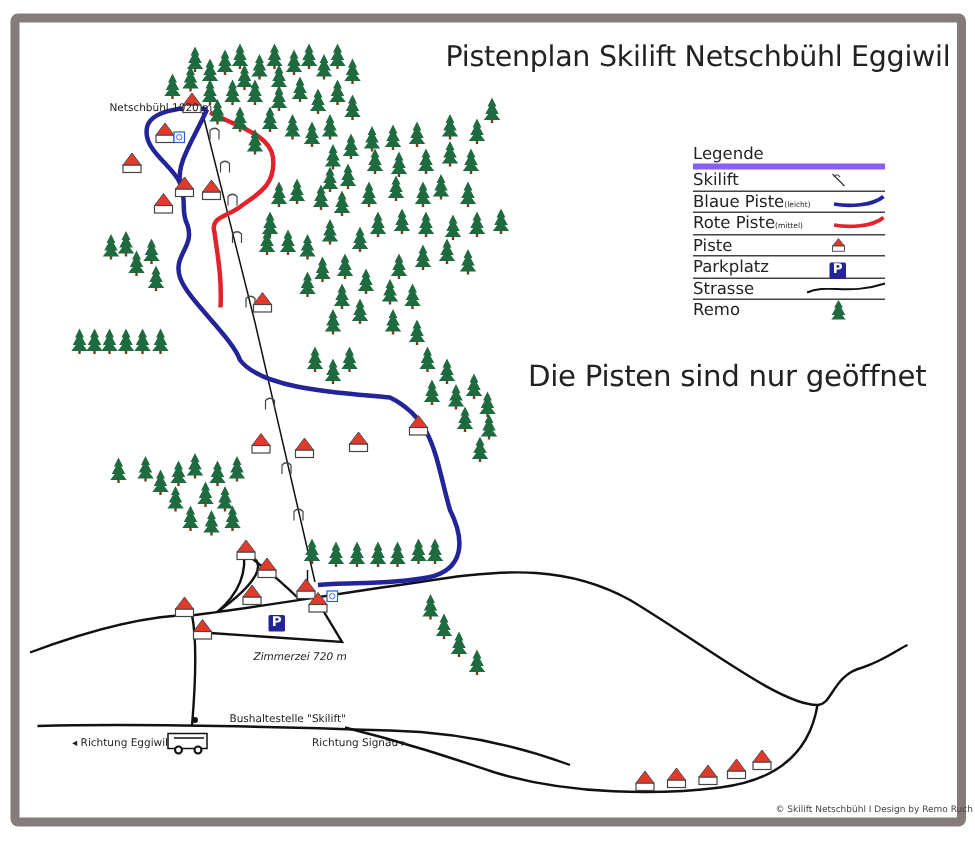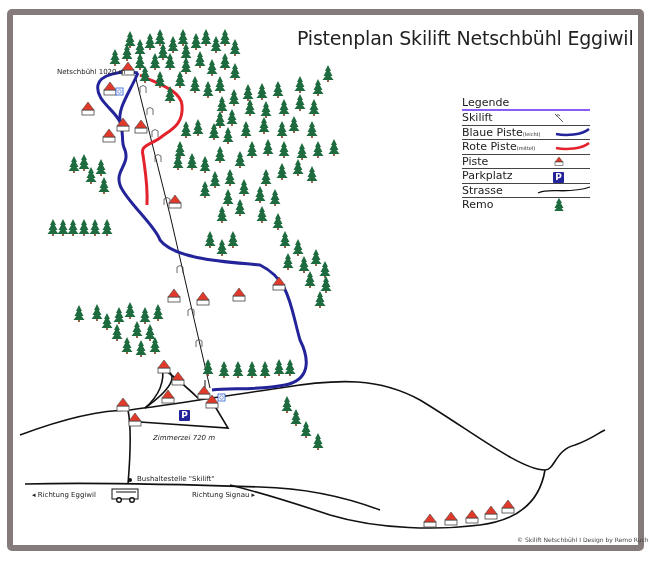--- a/index.html
+++ b/index.html
@@ -1,24 +1,24 @@
 <!DOCTYPE html>
 <html><head>
 <meta charset="utf-8">
 <style>
   html, body { margin: 0; padding: 0; background: #ffffff; }
   body { width: 650px; height: 562px; position: relative; overflow: hidden; font-family: "DejaVu Sans", sans-serif; }
   #frame { position: absolute; left: 7px; top: 9px; width: 637px; height: 542px; background: #857b7b; border-radius: 5px; }
   svg { position: absolute; left: 0; top: 0; }
   .title { position: absolute; left: 297px; top: 27px; font-size: 19px; color: #222; letter-spacing: -0.2px; white-space: nowrap; }
   .notice { position: absolute; left: 352px; top: 238px; font-size: 19.5px; line-height: 25px; color: #222; white-space: nowrap; letter-spacing: -0.2px; }
-  .lbl { position: absolute; font-size: 7px; color: #222; white-space: nowrap; }
+  .lbl { position: absolute; font-size: 7px; color: #222; white-space: nowrap; margin-left: 16px; }
   .credit { position: absolute; left: 517px; top: 536px; font-size: 6px; color: #444; white-space: nowrap; }
   .legend { position: absolute; left: 462px; top: 97px; width: 128px; }
-  .legend .lg-title { font-size: 11px; color: #222; height: 12px; line-height: 12px; border-bottom: 2px solid #8b5cf6; }
+  .legend .lg-title { font-size: 11px; color: #222; height: 12px; line-height: 12px; border-bottom: 4px solid #8b5cf6; }
   .legend .row { position: relative; height: 13.5px; line-height: 13px; border-bottom: 1px solid #444; font-size: 11px; color: #222; }
   .legend .row:last-child { border-bottom: none; }
   .legend .small { font-size: 5px; }
   .legend .sym { position: absolute; top: 0; height: 13px; }
   .pbox { display: inline-block; width: 11px; height: 11px; background: #23239a; color: #fff; font-size: 9px; font-weight: bold; text-align: center; line-height: 11px; border-radius: 1px; }
 </style>
 </head>
 <body>
 
 <div id="frame"></div>
@@ -247,20 +247,21 @@
     <line x1="116" y1="492" x2="136" y2="492"></line>
     <circle cx="119" cy="500" r="2.3" fill="#fff" stroke-width="1.4"></circle>
     <circle cx="132" cy="500" r="2.3" fill="#fff" stroke-width="1.4"></circle>
   </g>
   <circle cx="130" cy="480" r="2" fill="#111"></circle>
 </svg>
 
 <div class="title">Pistenplan Skilift Netschbühl Eggiwil</div>
 
 <div class="notice">
+  <div>Die Pisten sind nur geöffnet</div>
 </div>
 
 <div class="lbl" style="left:57px;top:68px;">Netschbühl 1020 m</div>
 <div class="lbl" style="left:153px;top:434px;font-style:italic;">Zimmerzei 720 m</div>
 <div class="lbl" style="left:137px;top:475px;">Bushaltestelle "Skilift"</div>
 <div class="lbl" style="left:32px;top:491px;">◂ Richtung Eggiwil</div>
 <div class="lbl" style="left:150px;top:491px;padding-left:42px;">Richtung Signau ▸</div>
 <div class="credit">© Skilift Netschbühl I Design by Remo Ruch</div>
 
 <div style="position:absolute;left:179px;top:410px;width:11px;height:11px;color:#fff;font-size:9px;font-weight:bold;text-align:center;line-height:11px;">P</div>

